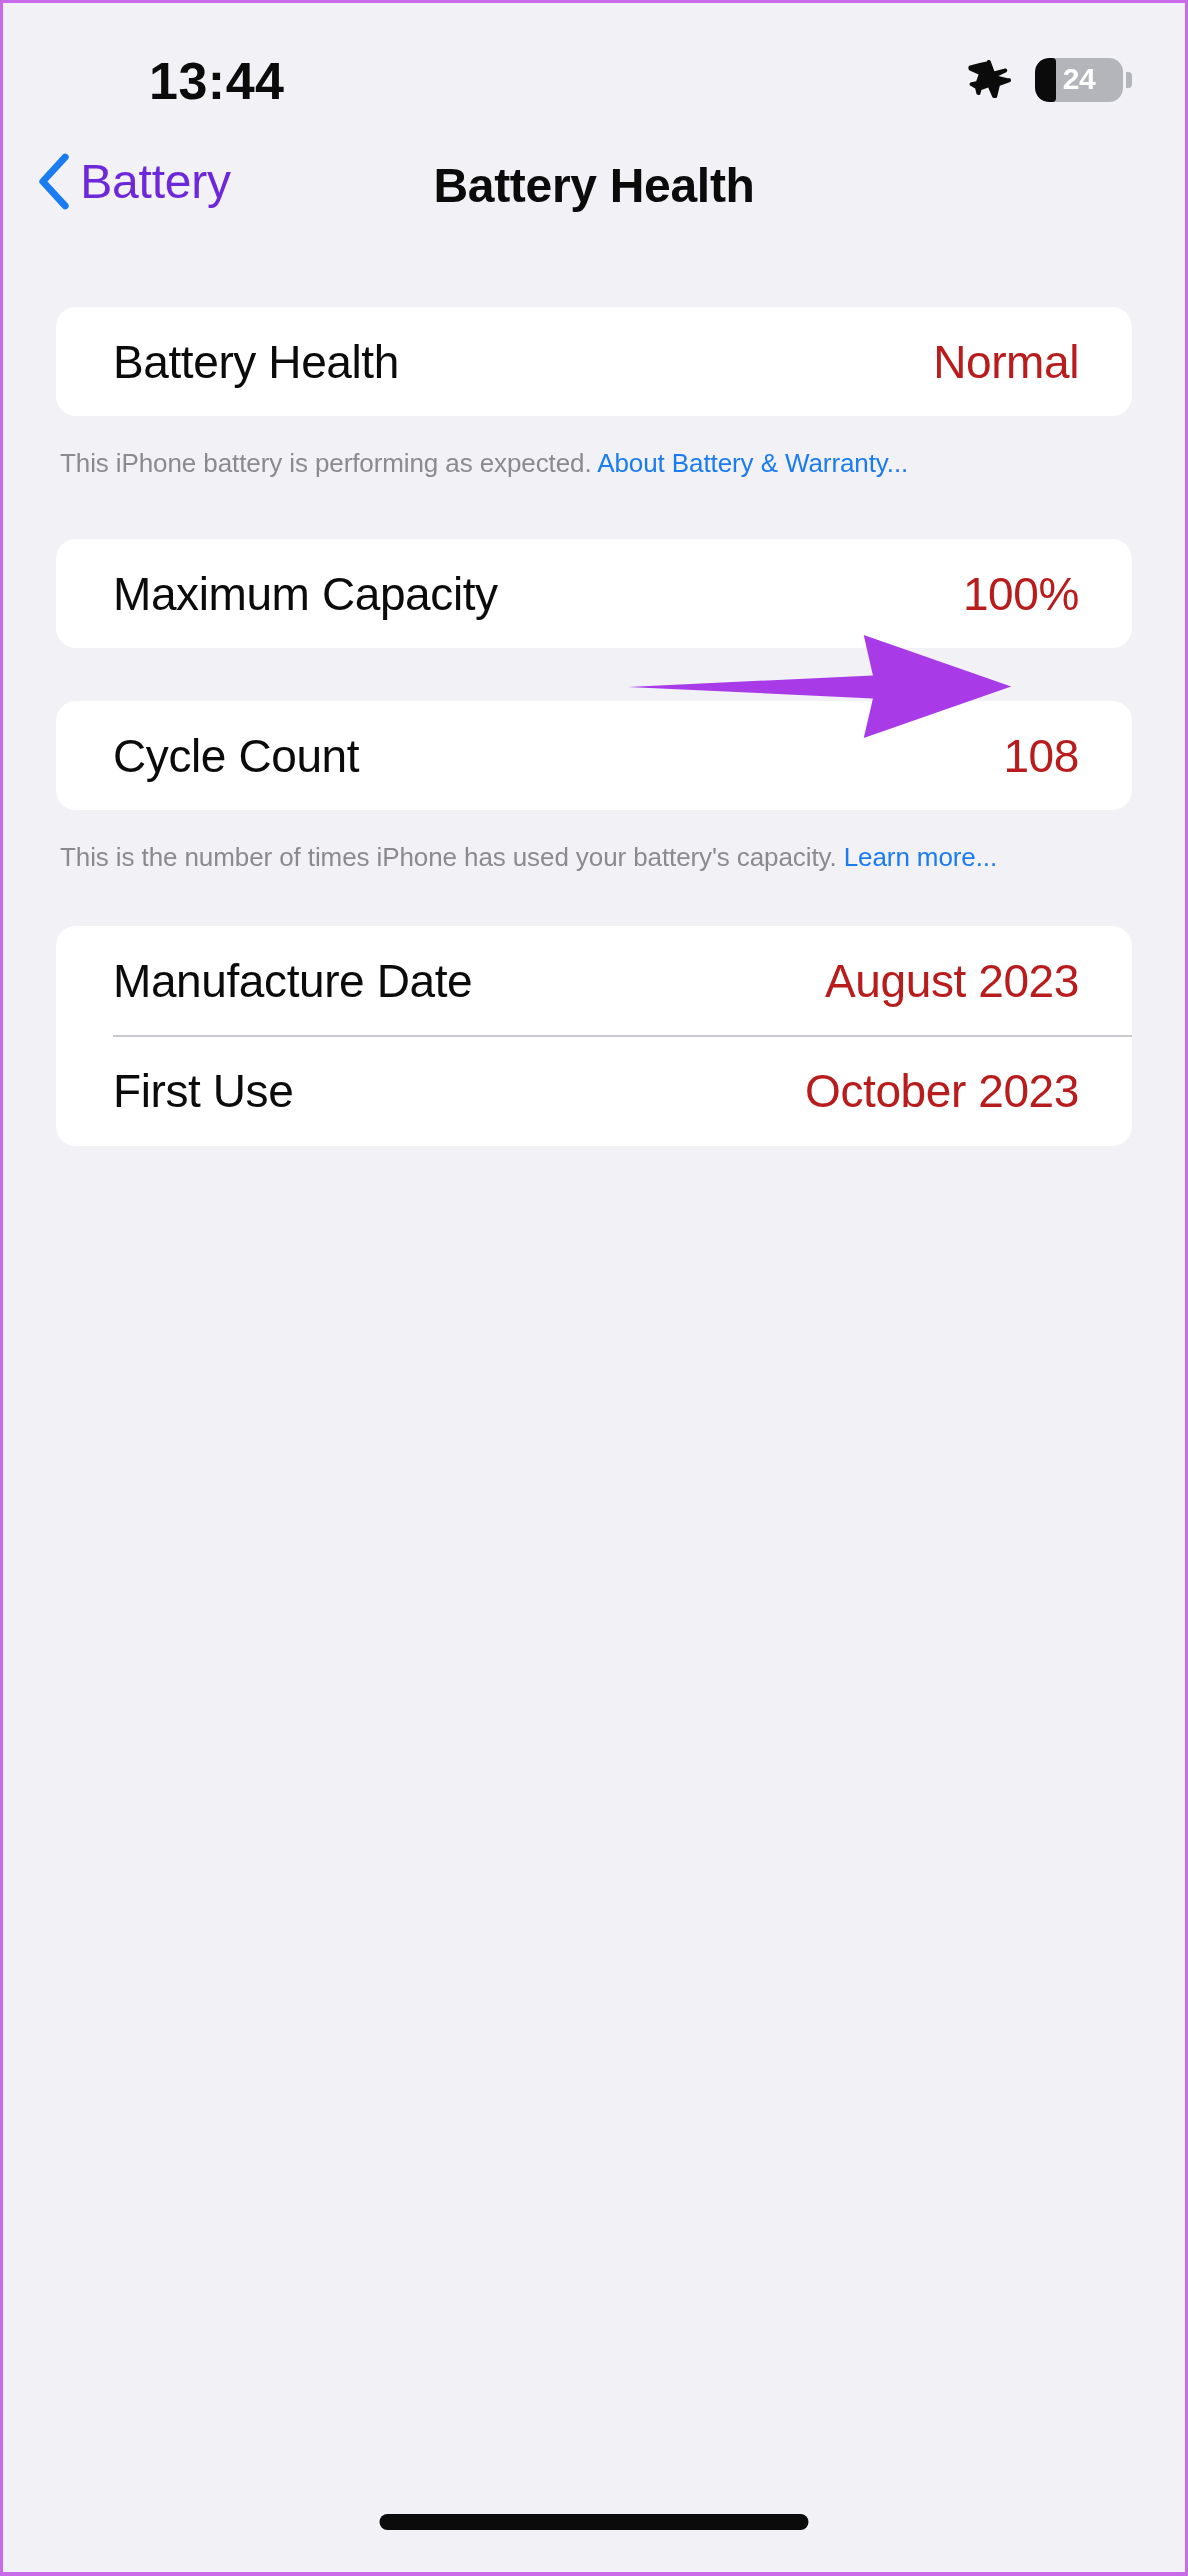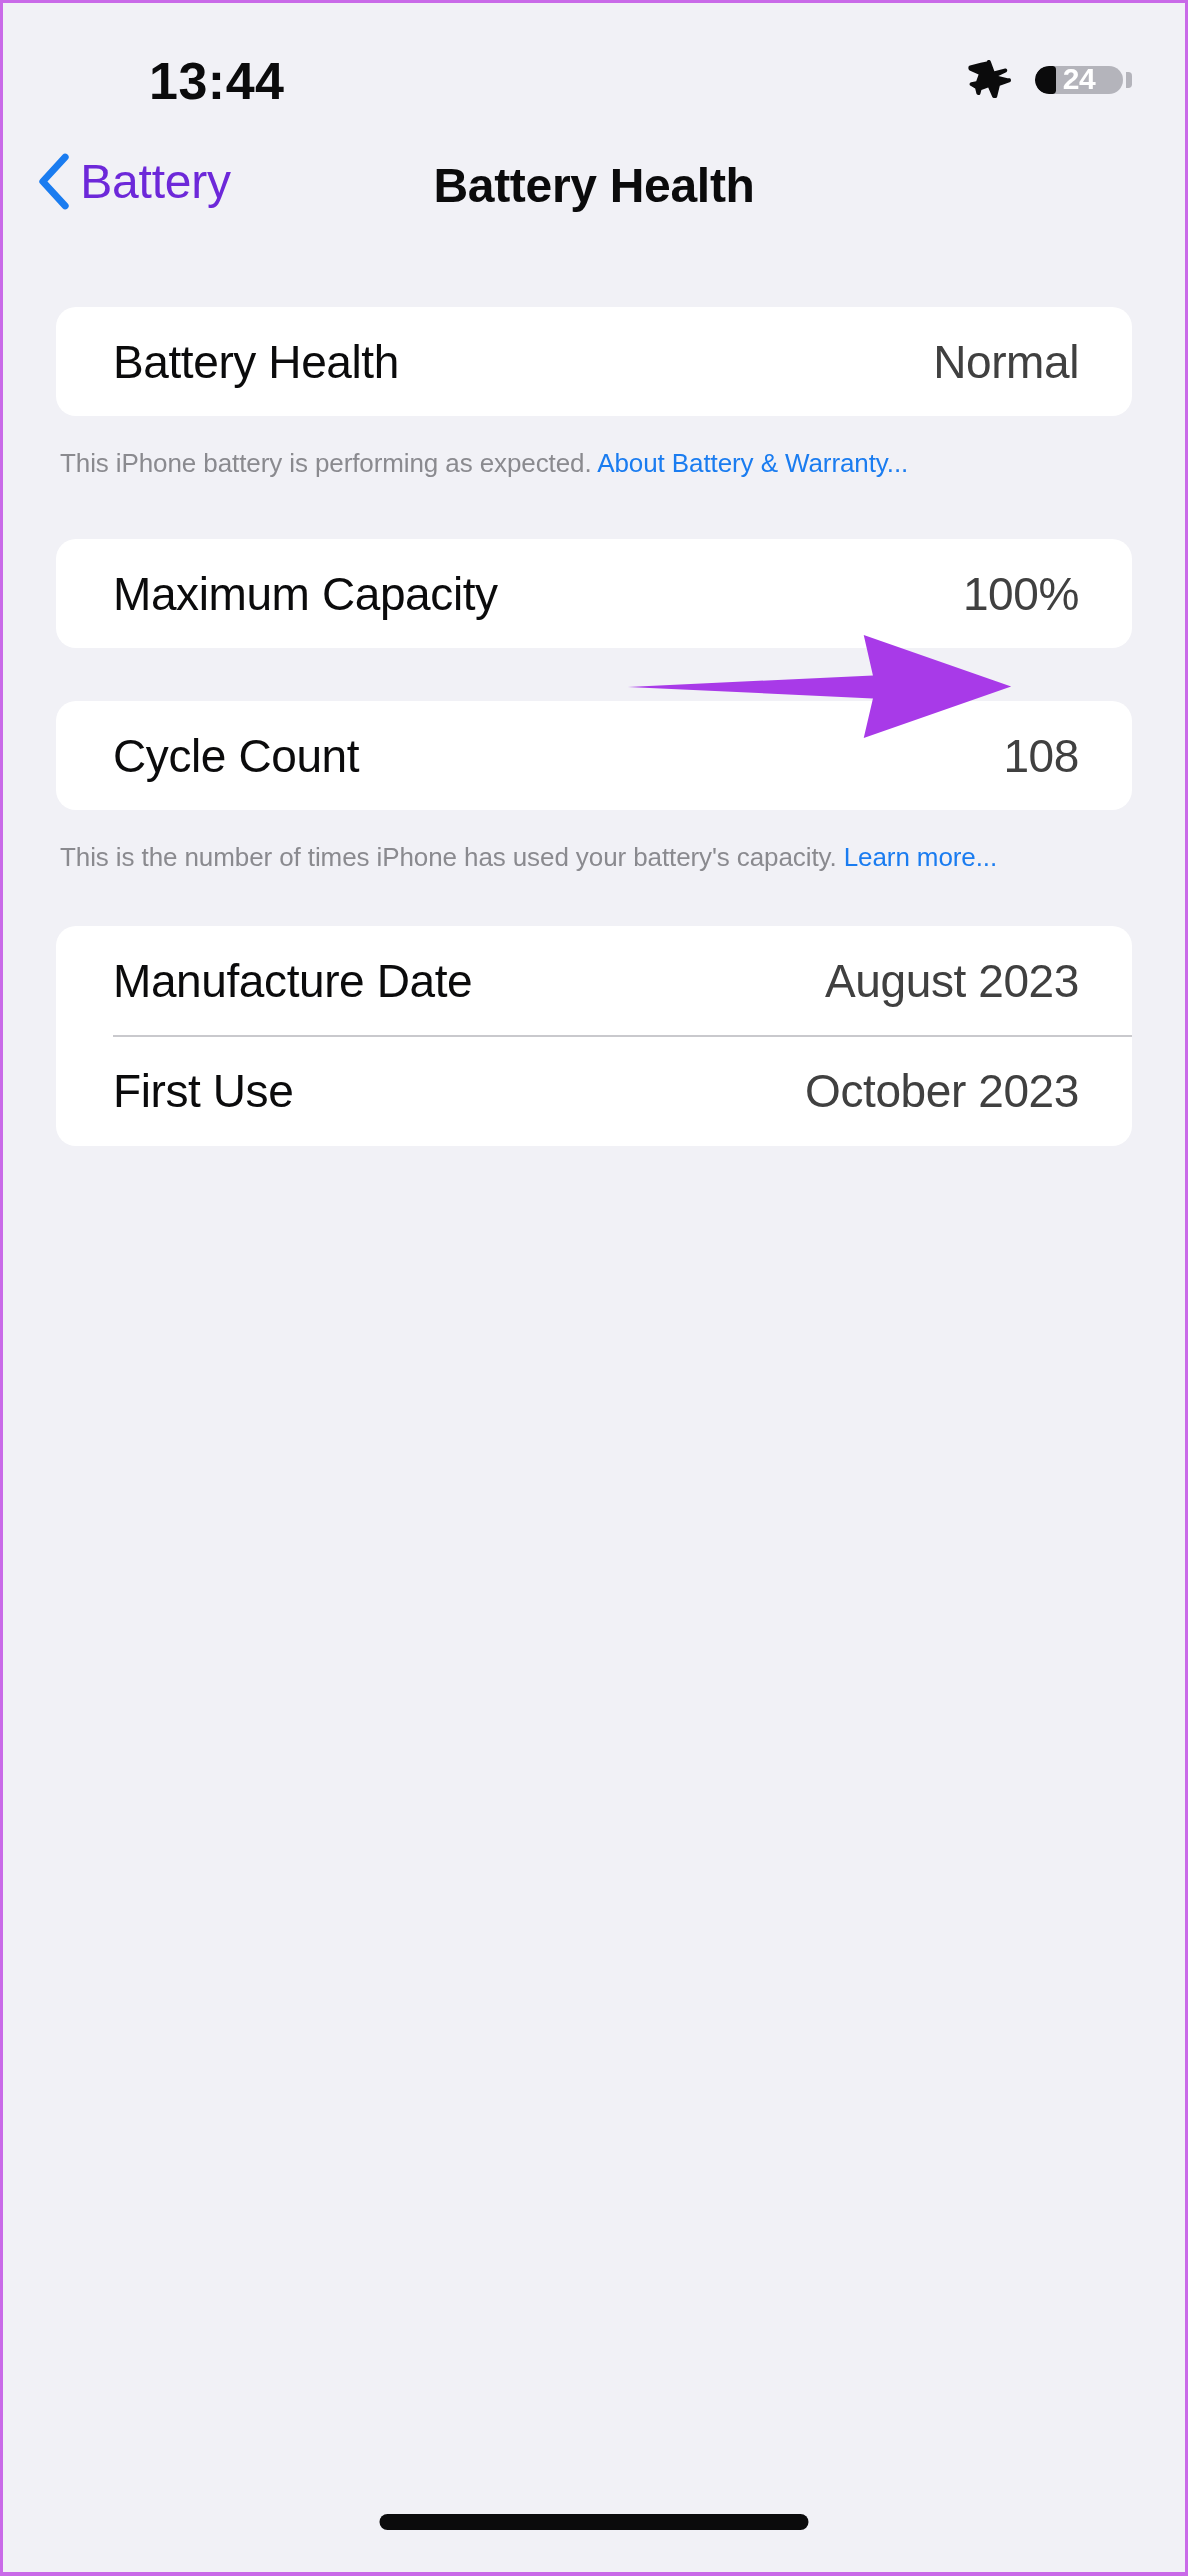--- a/index.html
+++ b/index.html
@@ -56,21 +56,21 @@
   #battery-wrap {
     position:relative;
     width:97px;
     height:46px;
     display:flex;
     align-items:center;
   }
   #battery-body {
     position:relative;
     width:88px;
-    height:28px;
+    height:44px;
     border-radius:14px;
     background:#b4b4bb;
     overflow:hidden;
   }
   #battery-fill {
     position:absolute;
     left:0; top:0; bottom:0;
     width:25%;
     background:#0b0b0c;
     border-radius:14px 3.7px 3.7px 14px;
@@ -148,21 +148,21 @@
     height:109px;
     padding:0 53px 0 57px;
   }
   .row-label {
     font-size:46px;
     color:#0b0b0c;
     letter-spacing:-0.4px;
   }
   .row-value {
     font-size:46px;
-    color:#404040;
+    color:#b91c1c;
     letter-spacing:-0.4px;
   }
   .row-separator {
     height:1.8px;
     background:#c9c9cd;
     margin-left:57px;
   }
 
   .footnote {
     margin:24px 57px 0 57px;

